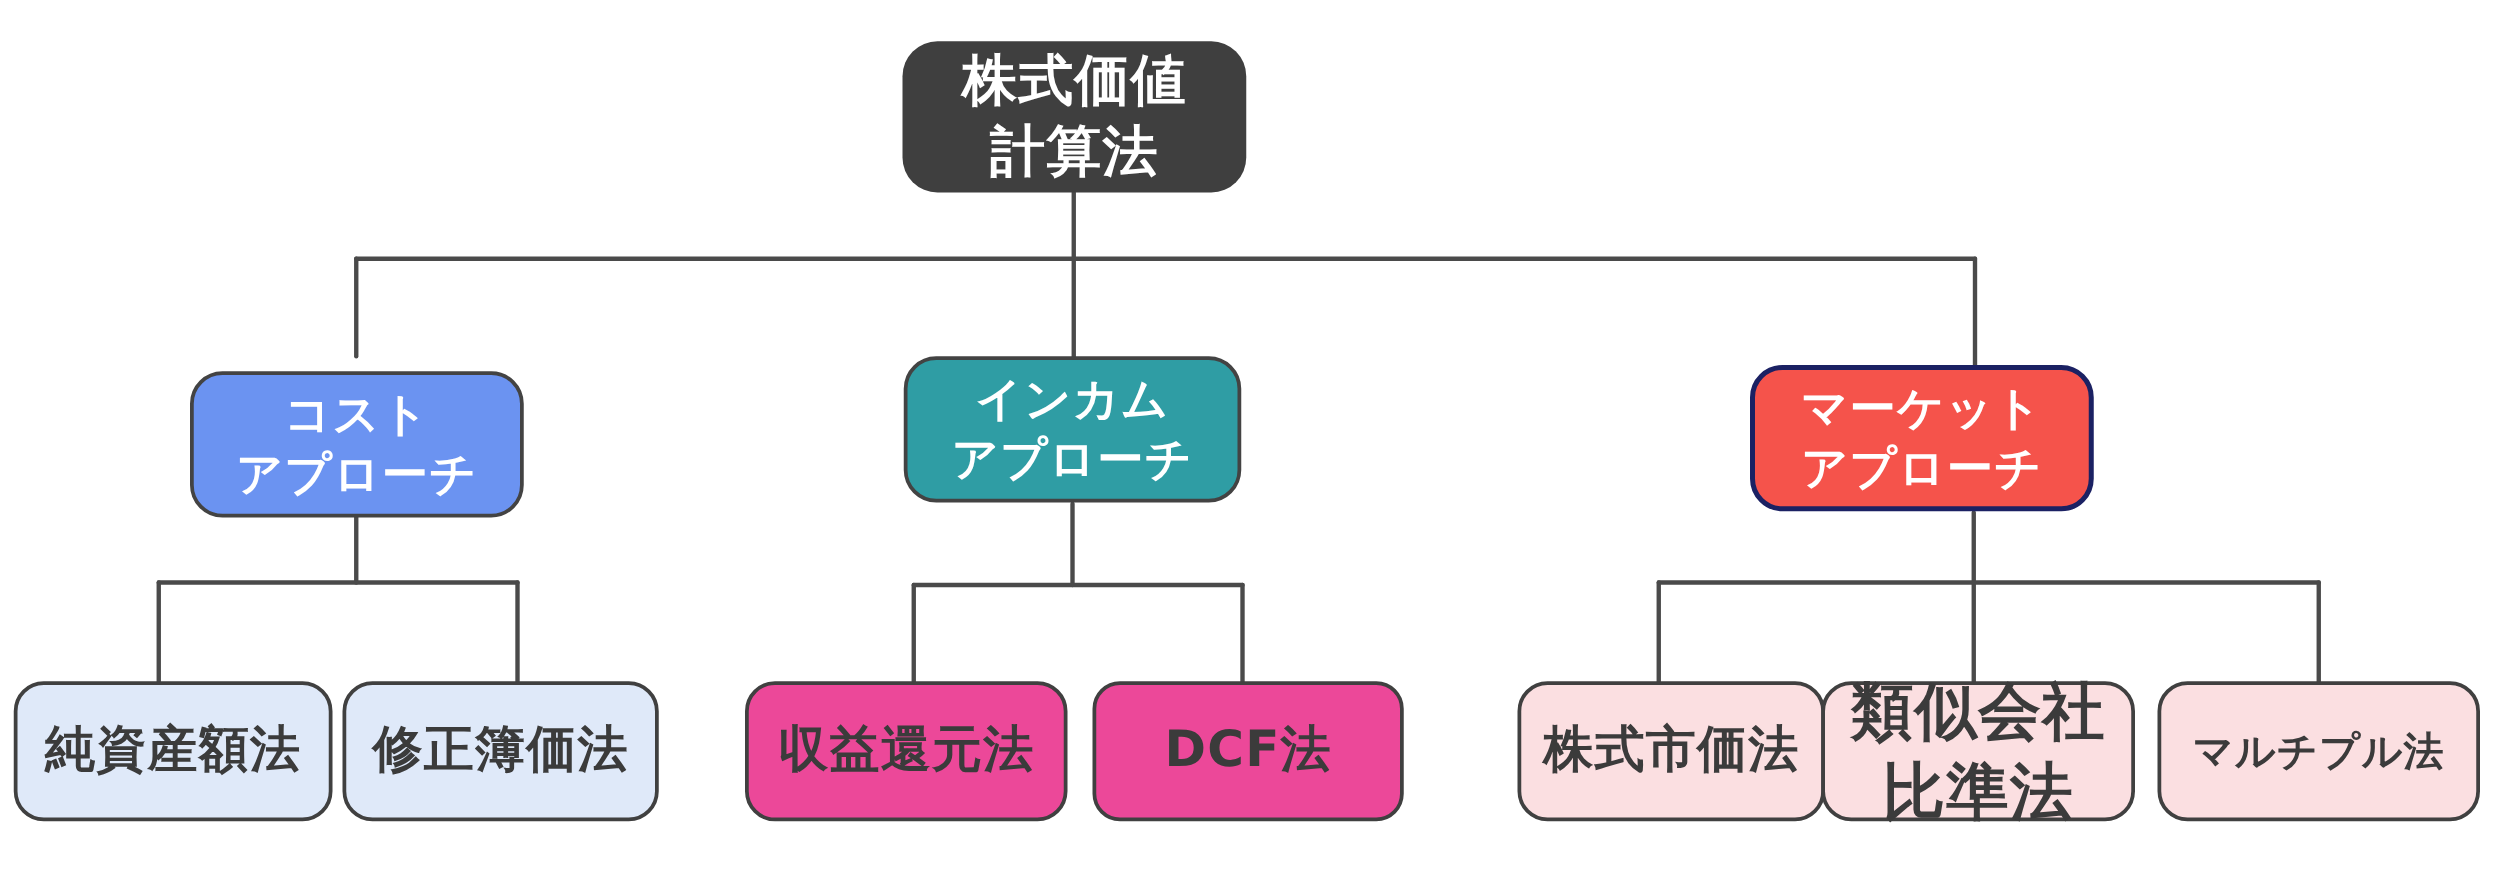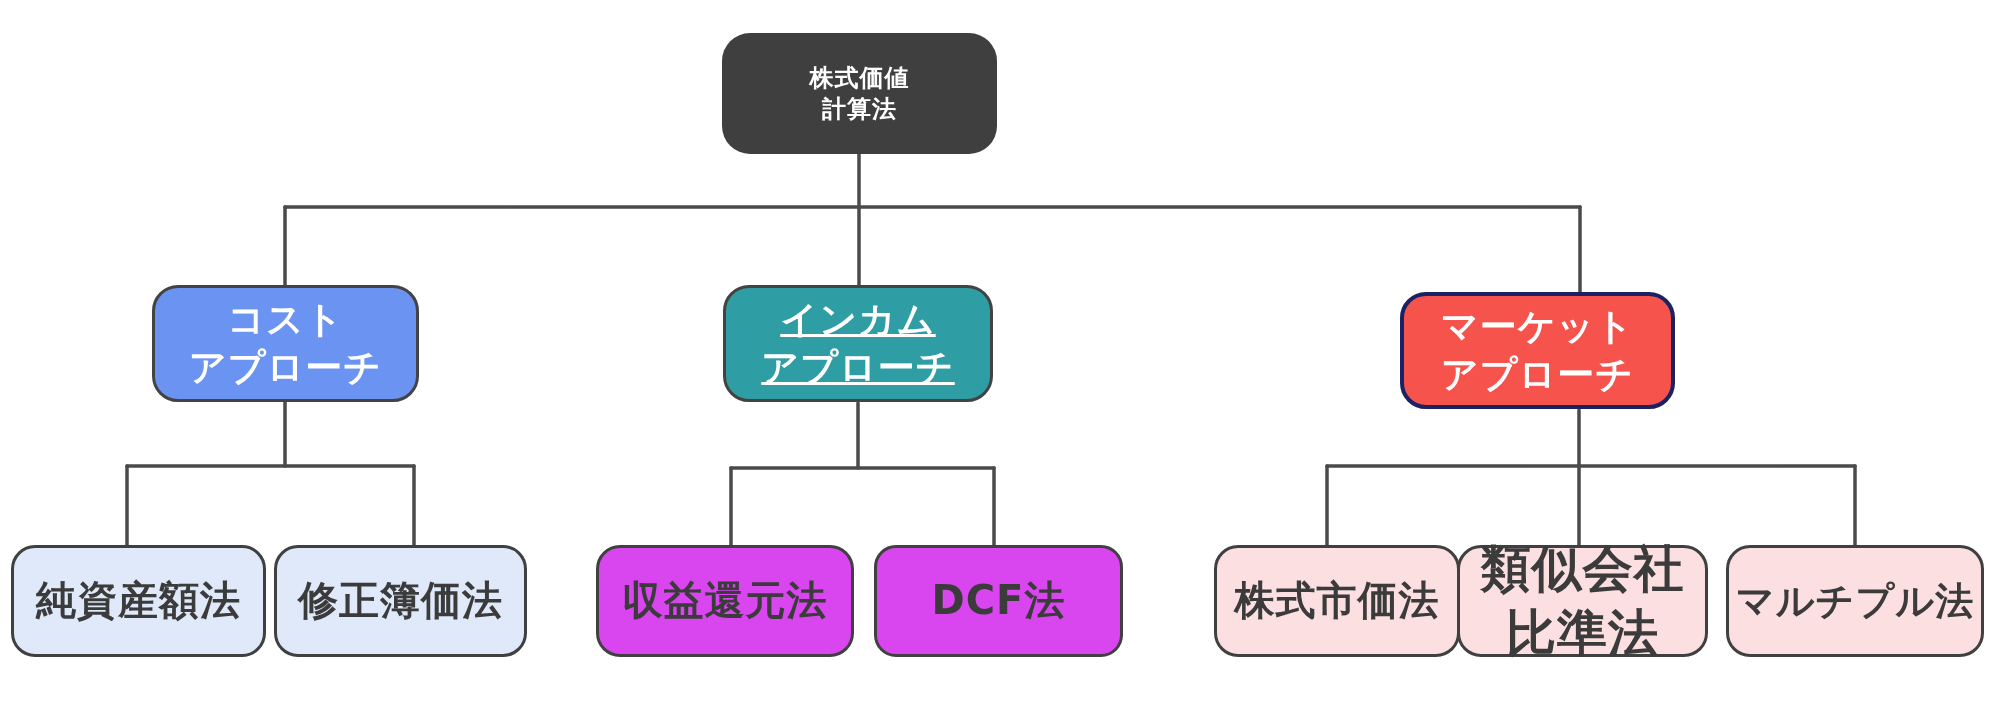--- a/index.html
+++ b/index.html
@@ -37,60 +37,59 @@
     font-weight: bold;
     white-space: pre-line;
     line-height: 1.28;
     letter-spacing: 1px;
   }
   .node-root {
     left: 722px; top: 33px; width: 275px; height: 121px;
     background: #3f3f3f;
     color: #ffffff;
     border-radius: 28px;
-    font-size: 24px;
+    font-size: 44px;
   }
   .node-approach {
     height: 117px;
     border: 3.5px solid #434343;
     border-radius: 26px;
     color: #ffffff;
     font-size: 37px;
   }
   .node-cost {
-    left: 152px; top: 285px; width: 267px;
+    left: 152px; top: 297px; width: 267px;
     background: #6b93f1;
   }
   .node-income {
     left: 723px; top: 285px; width: 270px;
     background: #2f9da4;
-    text-decoration: underline;
   }
   .node-market {
     left: 1400px; top: 292px; width: 275px;
     background: #f5534b;
     border: 4.5px solid #1b2163;
   }
   .node-leaf {
     top: 545px; height: 112px;
     border: 3.5px solid #404040;
     border-radius: 24px;
     color: #3b3b3b;
     font-size: 40px;
   }
   .leaf-cost   { background: #dfe9f9; }
-  .leaf-income { background: #d946ef; }
+  .leaf-income { background: #ec4899; }
   .leaf-market { background: #fbdfe1; }
   .leaf-1 { left: 11px;   width: 255px; }
   .leaf-2 { left: 274px;  width: 253px; }
   .leaf-3 { left: 596px;  width: 258px; }
   .leaf-4 { left: 874px;  width: 249px; border-radius: 22px; }
   .leaf-5 { left: 1214px; width: 246px; }
   .leaf-6 { left: 1457px; width: 251px; font-size: 50px; }
-  .leaf-7 { left: 1726px; width: 258px; font-size: 38px; }
+  .leaf-7 { left: 1726px; width: 258px; font-size: 32px; }
 </style>
 </head>
 <body>
 
 <div id="canvas">
 
   <svg id="connectors" viewBox="0 0 1996 712" xmlns="http://www.w3.org/2000/svg">
 
     <line x1="859" y1="154" x2="859" y2="285"></line>
     <line x1="285" y1="207" x2="1580" y2="207"></line>

